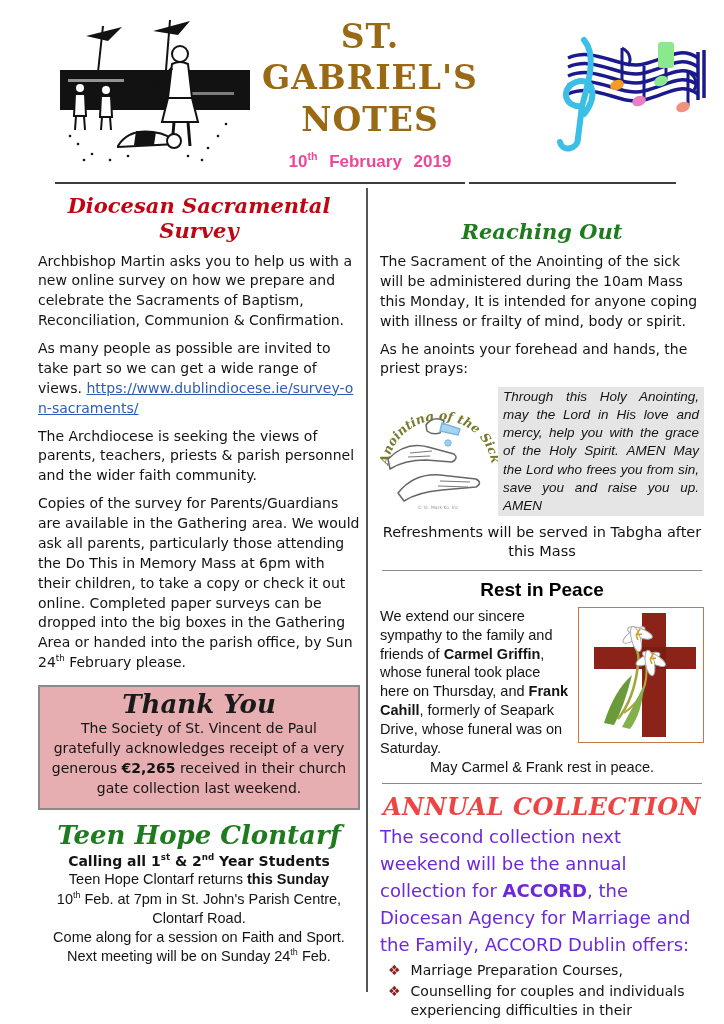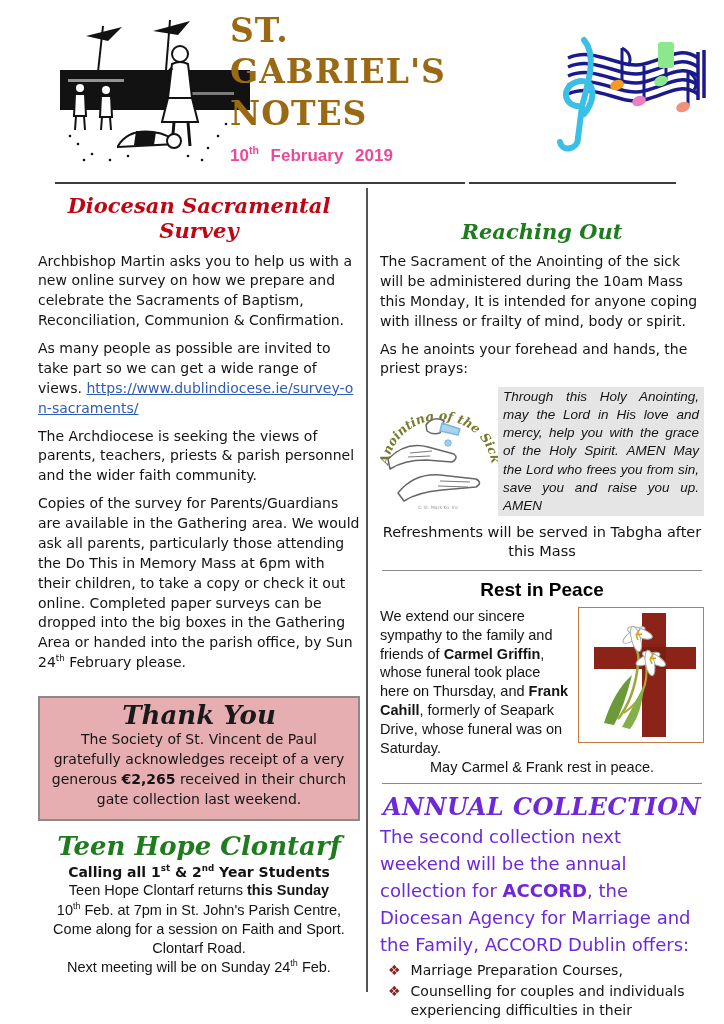--- a/index.html
+++ b/index.html
@@ -5,45 +5,45 @@
   * { margin:0; padding:0; box-sizing:border-box; }
   html,body { background:#ffffff; }
   body {
     width:724px; height:1024px; position:relative; overflow:hidden;
     font-family:"DejaVu Sans", sans-serif; color:#141414;
   }
   sup { font-size:0.62em; vertical-align:super; line-height:0; }
 
   
   .baptism-img { position:absolute; left:58px; top:16px; }
-  .title-block { position:absolute; left:230px; top:10px; width:280px; text-align:left; color:#9A6913; }
+  .title-block { position:absolute; left:230px; top:16px; width:280px; text-align:center; color:#9A6913; }
   .title-line { font-family:"DejaVu Serif", serif; font-weight:bold; font-size:33px; letter-spacing:1px; line-height:1.25; }
   .date-line { margin-top:12px; font-family:"Liberation Sans", sans-serif; font-weight:bold; font-size:17px; word-spacing:7px; color:#ec4899; }
   .music-img { position:absolute; left:538px; top:22px; }
 
   
   .rule-top-left  { position:absolute; left:55px;  top:182px; width:410px; border-top:2px solid #3d3d3d; }
   .rule-top-right { position:absolute; left:469px; top:182px; width:207px; border-top:2px solid #3d3d3d; }
   .rule-vert { position:absolute; left:366px; top:188px; height:804px; border-left:2px solid #555; }
 
   
   .col-left  { position:absolute; left:38px;  top:194px; width:322px; }
   .col-right { position:absolute; left:380px; top:190px; width:324px; }
 
   .script-heading { font-family:"DejaVu Serif", serif; font-style:italic; font-weight:bold; text-align:center; }
   .h-survey { color:#C00612; font-size:21px; line-height:1.18; margin-bottom:6px; }
   .h-green  { color:#1E7B1E;margin-top:29px; }
   .h-reach  { font-size:21px; margin-bottom:5px; }
   .h-teen   { font-size:26px; margin:10px 0 2px; }
-  .h-coll   { color:#6d28d9; font-size:24px; margin:2px 0 2px; letter-spacing:0.5px; }
+  .h-coll   { color:#ef4444; font-size:24px; margin:2px 0 2px; letter-spacing:0.5px; }
 
   .para { font-size:14px; line-height:1.42; margin:8px 0; }
   .survey-link { color:#2E5CB8; text-decoration:underline; word-break:break-all; cursor:pointer; }
 
-  .ty-box { margin-top:23px; border:2px solid #8a8a8a; background:#E7AEB1; text-align:center; padding:2px 10px 9px; }
+  .ty-box { margin-top:12px; border:2px solid #8a8a8a; background:#E7AEB1; text-align:center; padding:2px 10px 9px; }
   .ty-heading { font-family:"DejaVu Serif", serif; font-style:italic; font-weight:bold; font-size:26px; color:#1a1a1a; }
   .ty-text { font-size:14px; line-height:1.42; }
 
   .teen-sec { text-align:center; }
   .teen-l1 { font-size:14px; font-weight:bold; line-height:1.35; }
   .teen-line { font-family:"Liberation Sans", sans-serif; font-size:14.5px; line-height:1.32; }
 
   .anoint-row { display:flex; align-items:flex-start; margin:5px 0 3px; }
   .prayer-box { background:#e5e5e5; font-family:"Liberation Sans", sans-serif; font-style:italic;
                 font-size:13.5px; line-height:1.34; text-align:justify; padding:1px 5px; flex:1; }
@@ -163,22 +163,22 @@
   <div class="ty-box">
     <div class="ty-heading">Thank You</div>
     <div class="ty-text"><span>The Society of St. Vincent de Paul gratefully acknowledges receipt of a very generous </span><b>€2,265</b><span> received in their church gate collection last weekend.</span></div>
   </div>
 
   <div class="teen-sec">
     <div class="script-heading h-green h-teen">Teen Hope Clontarf</div>
     <div class="teen-l1"><span>Calling all 1</span><sup>st</sup><span> &amp; 2</span><sup>nd</sup><span> Year Students</span></div>
     <div class="teen-line"><span>Teen Hope Clontarf returns </span><b>this Sunday</b></div>
     <div class="teen-line"><span>10</span><sup>th</sup><span> Feb.  at 7pm in St. John's Parish Centre,</span></div>
+    <div class="teen-line">Clontarf Road.</div>
     <div class="teen-line">Come along for a session on Faith and Sport.</div>
-    <div class="teen-line">Clontarf Road.</div>
     <div class="teen-line"><span>Next meeting will be on Sunday 24</span><sup>th</sup><span> Feb.</span></div>
   </div>
 </div>
 
 <div class="col-right">
 
   <div class="script-heading h-green h-reach">Reaching Out</div>
   <p class="para">The Sacrament of the Anointing of the sick will be administered during the 10am Mass this Monday,   It is intended for anyone coping with illness or frailty of mind, body or spirit.</p>
   <p class="para">As he anoints your forehead and hands, the priest prays:</p>
 

